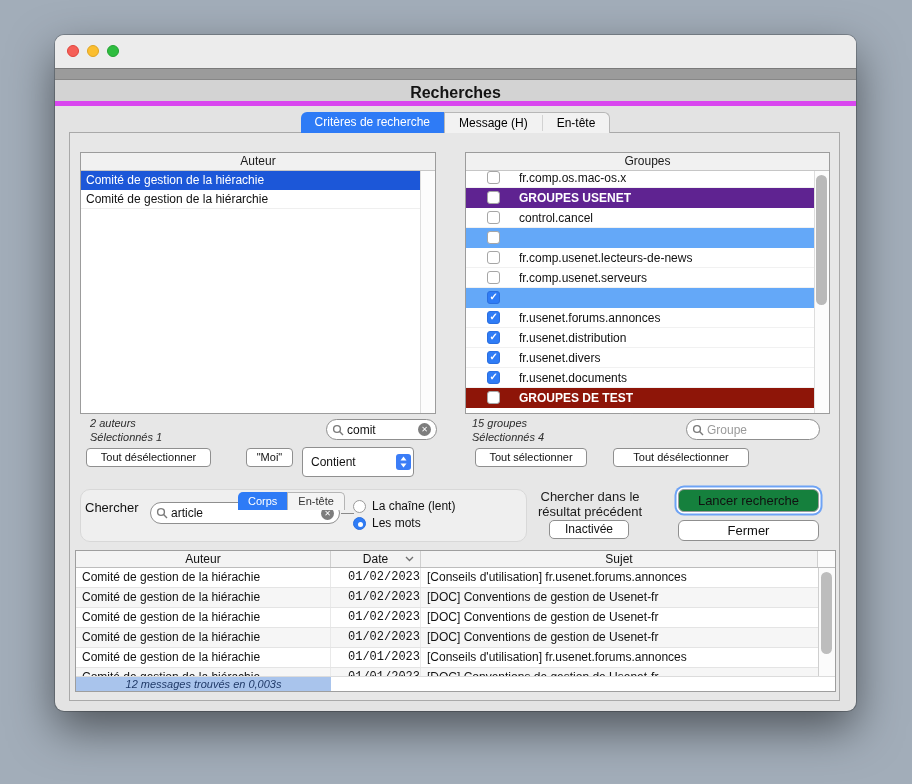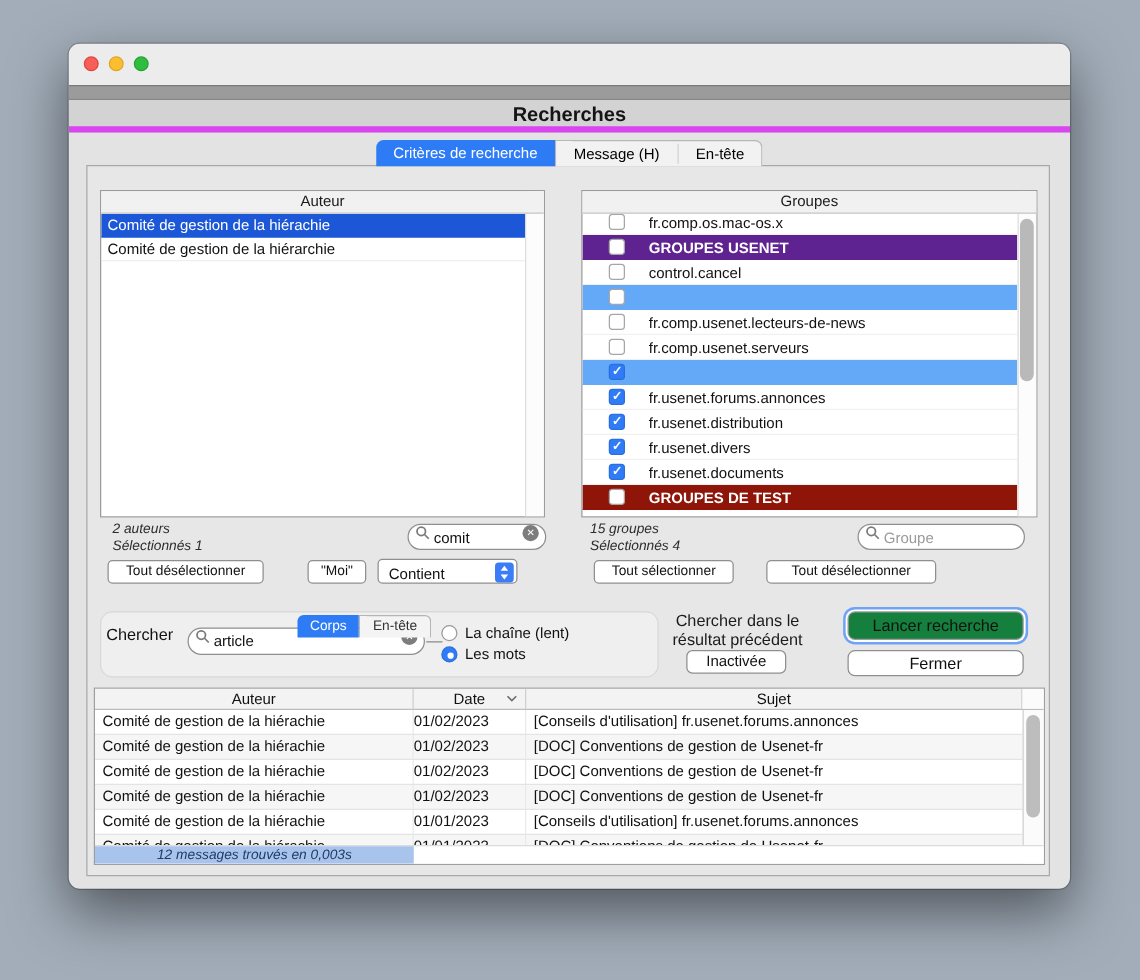--- a/index.html
+++ b/index.html
@@ -59,21 +59,21 @@
   .group-row.hl { background:#64a8f8; border-bottom-color:#64a8f8; }
   .cb { width:13px; height:13px; border:1px solid #a6a6a6; border-radius:3px;
     background:#fff; flex:0 0 auto; position:relative; }
   .cb.checked { background:#2f7cf6; border-color:#2a6fe0; }
   .cb.checked::after { content:"✓"; position:absolute; left:1.5px; top:-1px;
     color:#fff; font-size:10px; font-weight:bold; }
   
   .meta { position:absolute; font-style:italic; font-size:11px; color:#2c2c2c; white-space:nowrap; }
   
   .pill { position:absolute; height:21px; border:1px solid #8f8f8f; border-radius:11px;
-    background:#fff; display:flex; padding:0 5px; }
+    background:#fff; display:flex; align-items:center; padding:0 5px; }
   .pill input { border:none; outline:none; flex:1; min-width:0; font-size:12px;
     font-family:"Liberation Sans", sans-serif; background:transparent; color:#111; }
   .pill input::placeholder { color:#9a9a9a; }
   .mag { flex:0 0 auto; margin-right:3px; display:block; }
   .clear { flex:0 0 auto; width:13px; height:13px; border-radius:50%; background:#7d7d7d;
     color:#fff; font-size:8px; line-height:13px; text-align:center; cursor:default; }
   .clear::after { content:"✕"; }
   
   .btn { position:absolute; background:#fff; border:1px solid #8f8f8f; border-radius:4px;
     font-size:11px; color:#111; text-align:center; line-height:17px; height:19px;
@@ -110,21 +110,21 @@
   .rt-header > div { border-right:1px solid #cfcfcf; text-align:center; position:relative; }
   .col-auteur { width:255px; flex:0 0 auto; }
   .col-date { width:90px; flex:0 0 auto; }
   .col-sujet { flex:1 1 auto; }
   .col-scroll { width:17px; flex:0 0 auto; border-right:none !important; background:#fbfbfb; }
   .sort-chevron { position:absolute; right:6px; top:3px; }
   .rt-row { display:flex; height:20px; font-size:12px; line-height:19px; border-bottom:1px solid #e4e4e4; }
   .rt-row:nth-child(even) { background:#f6f6f6; }
   .rt-row > div { overflow:hidden; white-space:nowrap; }
   .rt-row .col-auteur { padding-left:6px; border-right:1px solid #e9e9e9; }
-  .rt-row .col-date { text-align:left; border-right:1px solid #e9e9e9; }
+  .rt-row .col-date { text-align:right; border-right:1px solid #e9e9e9;font-family:Liberation Mono, monospace; }
   .rt-row .col-sujet { padding-left:6px; }
   .rt-scrolltrack { position:absolute; top:17px; right:0; bottom:0; width:17px;
     border-left:1px solid #cfcfcf; background:#fbfbfb; }
   .rt-thumb { position:absolute; right:3px; top:4px; width:11px; height:82px; background:#bdbdbd; border-radius:6px; }
   .status-strip { position:absolute; left:0; right:0; bottom:0; height:15px; background:#fff;
     border-top:1px solid #dcdcdc; z-index:4; }
   .status-fill { width:255px; height:100%; background:#a9c4ec; text-align:center;
     font-size:11px; font-style:italic; line-height:14px; color:#203a68; overflow:hidden; white-space:nowrap; }
 </style>
 </head>
@@ -223,21 +223,21 @@
     <div class="pill" style="left:256px; top:286px; width:111px;">
       <svg class="mag" width="12" height="12" viewBox="0 0 12 12">
           <circle cx="5" cy="5" r="3.4" fill="none" stroke="#7a7a7a" stroke-width="1.4"></circle>
           <line x1="7.6" y1="7.6" x2="11" y2="11" stroke="#7a7a7a" stroke-width="1.4"></line>
         </svg>
       <input type="text" value="comit" style="">
       <span class="clear"></span>
     </div>
     <div class="btn" style="left:16px; top:315px; width:125px;">Tout désélectionner</div>
     <div class="btn" style="left:176px; top:315px; width:47px;">"Moi"</div>
-    <div class="popup" style="left:232px; top:314px; width:112px; height:20px;align-items:flex-end;">
+    <div class="popup" style="left:232px; top:314px; width:112px; height:30px;">
       <span>Contient</span>
       <span class="stepper">
         <svg width="9" height="14" viewBox="0 0 9 14">
             <polygon points="4.5,1.5 7.5,5.5 1.5,5.5" fill="#fff"></polygon>
             <polygon points="4.5,12.5 1.5,8.5 7.5,8.5" fill="#fff"></polygon>
           </svg>
       </span>
     </div>
 
     <div class="meta" style="left:402px; top:284px;">15  groupes</div>

